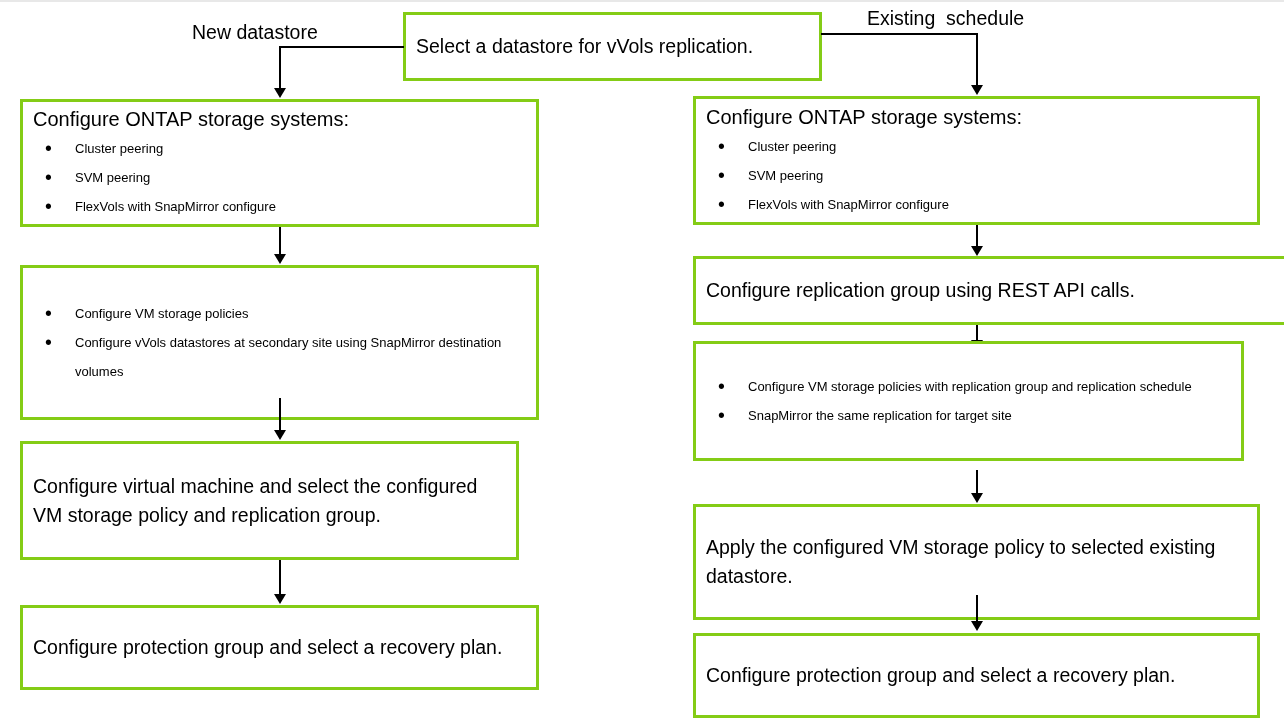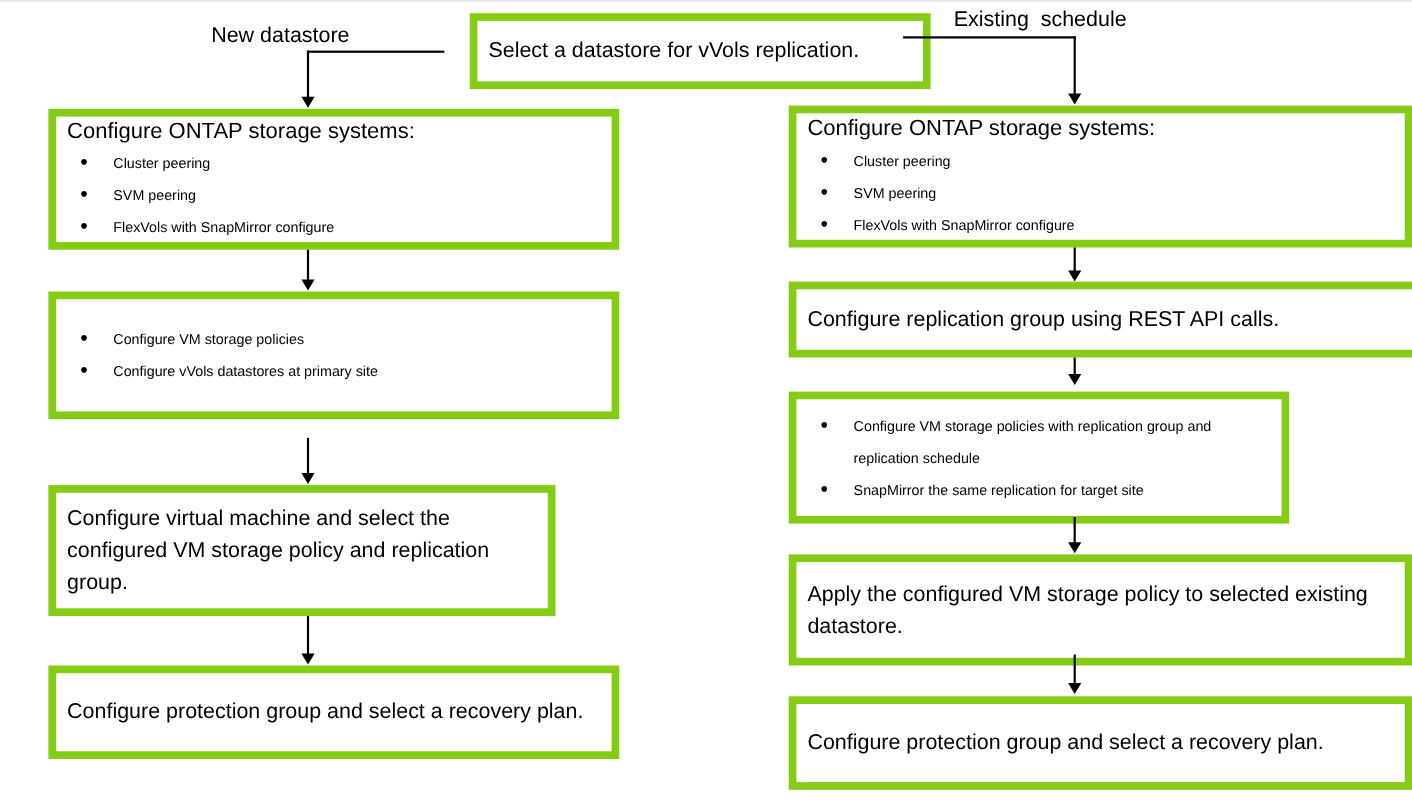--- a/index.html
+++ b/index.html
@@ -22,27 +22,26 @@
     position: absolute;
     left: 0;
     top: 0;
     width: 1284px;
     height: 2px;
     background: #e8e8e8;
   }
   .node {
     position: absolute;
     box-sizing: border-box;
-    border: 7px solid #84cc16;
+    border: 3px solid #84cc16;
     background: #ffffff;
     display: flex;
     flex-direction: column;
     justify-content: center;
     padding: 0 10px;
-    margin-left: 24px;
   }
   .node .line {
     font-size: 19.5px;
     line-height: 29px;
     white-space: nowrap;
   }
   .node .lead {
     font-size: 20px;
     line-height: 29px;
     white-space: nowrap;
@@ -124,31 +123,31 @@
     <ul class="bullets">
       <li>Cluster peering</li>
       <li>SVM peering</li>
       <li>FlexVols with SnapMirror configure</li>
     </ul>
   </div>
 
   <div class="vline" style="left:279px; top:227px; height:30px;"></div>
   <div class="arrowhead" style="left:274px; top:254px;"></div>
 
-  <div class="node" style="left:20px; top:265px; width:519px; height:116px;">
+  <div class="node" style="left:20px; top:265px; width:519px; height:155px;">
     <ul class="bullets">
       <li>Configure VM storage policies</li>
-      <li>Configure vVols datastores at primary site</li>
+      <li>Configure vVols datastores at secondary site using SnapMirror destination volumes</li>
     </ul>
   </div>
 
   <div class="vline" style="left:279px; top:398px; height:35px;"></div>
   <div class="arrowhead" style="left:274px; top:430px;"></div>
 
-  <div class="node" style="left:20px; top:441px; width:461px; height:119px;">
+  <div class="node" style="left:20px; top:441px; width:499px; height:119px;">
     <div class="para">Configure virtual machine and select the configured VM storage policy and replication group.</div>
   </div>
 
   <div class="vline" style="left:279px; top:560px; height:37px;"></div>
   <div class="arrowhead" style="left:274px; top:594px;"></div>
 
   <div class="node" style="left:20px; top:605px; width:519px; height:85px;">
     <div class="para">Configure protection group and select a recovery plan.</div>
   </div>
 
@@ -164,31 +163,31 @@
   <div class="vline" style="left:976px; top:225px; height:24px;"></div>
   <div class="arrowhead" style="left:971px; top:246px;"></div>
 
   <div class="node" style="left:693px; top:256px; width:667px; height:69px;">
     <div class="line">Configure replication group using REST API calls.</div>
   </div>
 
   <div class="vline" style="left:976px; top:325px; height:18px;"></div>
   <div class="arrowhead" style="left:971px; top:340px;"></div>
 
-  <div class="node" style="left:693px; top:356px; width:455px; height:120px;">
+  <div class="node" style="left:693px; top:341px; width:551px; height:120px;">
     <ul class="bullets">
       <li>Configure VM storage policies with replication group and replication schedule</li>
       <li>SnapMirror the same replication for target site</li>
     </ul>
   </div>
 
   <div class="vline" style="left:976px; top:470px; height:24px;"></div>
   <div class="arrowhead" style="left:971px; top:493px;"></div>
 
-  <div class="node" style="left:693px; top:504px; width:567px; height:101px;align-items:center;">
+  <div class="node" style="left:693px; top:504px; width:567px; height:116px;align-items:center;">
     <div class="para">Apply the configured VM storage policy to selected existing datastore.</div>
   </div>
 
   <div class="vline" style="left:976px; top:595px; height:28px;"></div>
   <div class="arrowhead" style="left:971px; top:621px;"></div>
 
   <div class="node" style="left:693px; top:633px; width:567px; height:85px;">
     <div class="line">Configure protection group and select a recovery plan.</div>
   </div>
 

